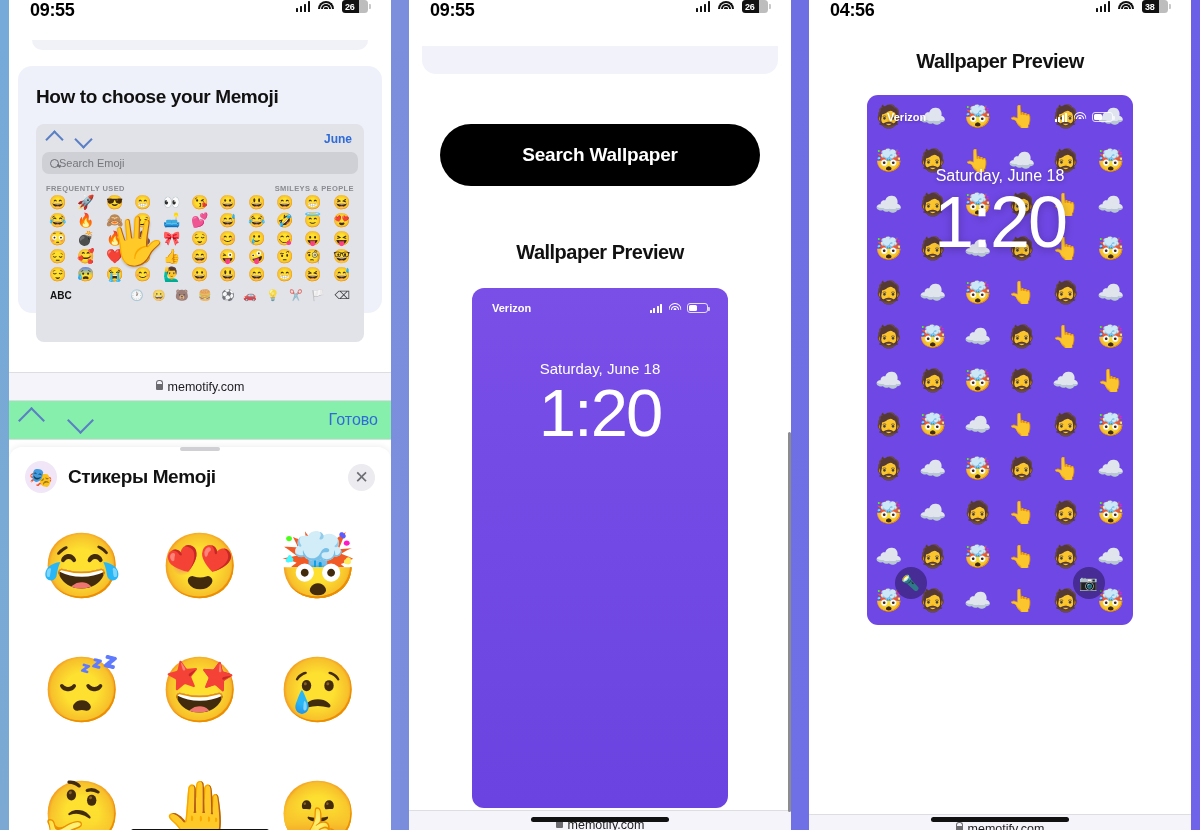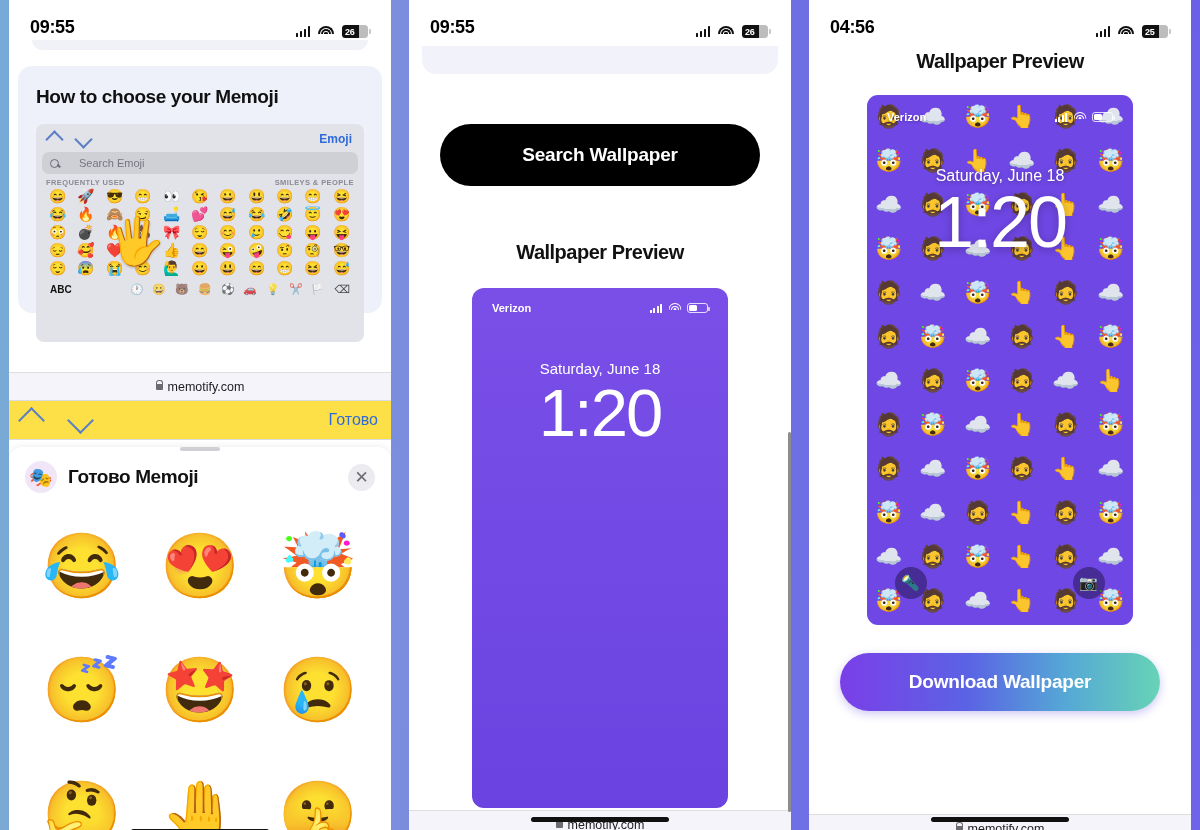--- a/index.html
+++ b/index.html
@@ -24,21 +24,21 @@
   .edge-l1 { left: 0;  background: linear-gradient(180deg,#76aad8,#7ba9d4); }
   .edge-r1 { right: 0; background: linear-gradient(180deg,#7b8fdd,#7c8ee0); }
   .edge-l2 { left: 0;  background: linear-gradient(180deg,#7b8ede,#7a8ddd); }
   .edge-r2 { right: 0; background: linear-gradient(180deg,#6f6fe4,#7070e6); }
   .edge-l3 { left: 0;  background: linear-gradient(180deg,#6f6fe4,#7070e6); }
   .edge-r3 { right: 0; background: linear-gradient(180deg,#6b5fe8,#6f63ea); }
 
   
   .statusbar {
     position: relative; height: 38px;
-    display: flex; align-items: flex-end;
+    display: flex; align-items: flex-start;
     justify-content: space-between;
     padding: 0 32px 0 30px;
     background: #fff; z-index: 30;
   }
   .sb-time { font-size: 18px; font-weight: 700; letter-spacing: -0.3px; color:#000; }
   .sb-right { display: flex; align-items: center; gap: 8px; }
   .sig { display:flex; align-items:flex-end; gap:1.5px; height:11px; }
   .sig i { width:2.5px; background:#111; display:block; border-radius:0.5px; }
   .sig i:nth-child(1){height:4px}
   .sig i:nth-child(2){height:6px}
@@ -73,21 +73,21 @@
   }
   .kb-bar { display:flex; align-items:center; justify-content:space-between;
     padding:2px 6px 6px; }
   .kb-chevs { display:flex; gap:16px; }
   .chev { width:13px; height:13px; border-left:2px solid #5a7fc4; border-bottom:2px solid #5a7fc4; }
   .chev.up { transform: rotate(135deg); }
   .chev.down { transform: rotate(-45deg); }
   .kb-done { color:#2f6bd8; font-size:12px; font-weight:600; }
   .kb-search {
     background:#cfd0d6; border-radius:7px; height:22px; display:flex; align-items:center;
-    gap:20px; padding:0 8px; margin-bottom:4px;
+    gap:0; padding:0 8px; margin-bottom:10px;
   }
   .mag { width:9px; height:9px; border:1.6px solid #6c6c74; border-radius:50%; position:relative; }
   .mag::after{content:"";position:absolute;width:4px;height:1.6px;background:#6c6c74;
     right:-3px;bottom:0;transform:rotate(45deg);}
   .kb-search-ph { font-size:11px; color:#76767e; }
   .kb-cats { display:flex; justify-content:space-between; padding:0 4px 1px; }
   .kb-cat { font-size:7.5px; color:#8a8a92; letter-spacing:0.4px; font-weight:600; }
   .emoji-grid { display:grid; grid-template-columns: repeat(11, 1fr); gap:1px 0; padding:0 2px; }
   .emoji-grid span { font-size:14px; line-height:17px; text-align:center; }
   .kb-bottom { display:flex; align-items:center; justify-content:space-between;
@@ -102,21 +102,21 @@
   .addrbar {
     height: 28px; background:#f4f4fa; border-top:1px solid #dededf;
     display:flex; align-items:center; justify-content:center; gap:5px;
   }
   .lock { width:7px; height:6px; background:#6c6c70; border-radius:1px; position:relative; }
   .lock::before{content:"";position:absolute;width:5px;height:5px;border:1.4px solid #6c6c70;
     border-bottom:none;border-radius:3px 3px 0 0;left:0px;top:-4px;}
   .addr-url { font-size:12.5px; color:#1d1d1f; font-weight:500; }
 
   
-  .acctoolbar { height: 40px; background:#fde047; border-top:1px solid #dcdce0;
+  .acctoolbar { height: 40px; background:#86efac; border-top:1px solid #dcdce0;
     border-bottom:1px solid #dcdce0;
     display:flex; align-items:center; justify-content:space-between; padding:0 22px; }
   .acc-chevs { display:flex; gap:30px; }
   .acc-chev { width:19px; height:19px; border-left:2.4px solid #5a7fc4; border-bottom:2.4px solid #5a7fc4; }
   .acc-chev.up { transform: rotate(135deg); }
   .acc-chev.down { transform: rotate(-45deg); }
   .acc-done { color:#2f6bd8; font-size:16px; font-weight:500; }
 
   
   .sheet { background:#fff; border-radius:13px 13px 0 0; height: 395px;
@@ -236,21 +236,21 @@
     <div class="p1-scroll">
       <div class="ghost-card"></div>
       <div class="howto-card">
         <div class="howto-title">How to choose your Memoji</div>
         <div class="kb">
           <div class="kb-bar">
             <div class="kb-chevs">
               <span class="chev up"></span>
               <span class="chev down"></span>
             </div>
-            <div class="kb-done">Emoji</div>
+            <div class="kb-done">June</div>
           </div>
           <div class="kb-search">
             <span class="mag"></span>
             <span class="kb-search-ph">Search Emoji</span>
           </div>
           <div class="kb-cats">
             <span class="kb-cat">FREQUENTLY USED</span>
             <span class="kb-cat">SMILEYS &amp; PEOPLE</span>
           </div>
           <div class="emoji-grid" id="emoji-grid">
@@ -340,21 +340,21 @@
         <span class="acc-chev up"></span>
         <span class="acc-chev down"></span>
       </div>
       <div class="acc-done">Готово</div>
     </div>
 
     <div class="sheet">
       <div class="grabber"></div>
       <div class="sheet-head">
         <div class="app-icon">🎭</div>
-        <div class="sheet-title">Готово Memoji</div>
+        <div class="sheet-title">Стикеры Memoji</div>
         <div class="close-btn">✕</div>
       </div>
       <div class="sticker-grid" id="sticker-grid">
           <span class="sticker">😂</span>
           <span class="sticker">😍</span>
           <span class="sticker">🤯</span>
           <span class="sticker">😴</span>
           <span class="sticker">🤩</span>
           <span class="sticker">😢</span>
           <span class="sticker">🤔</span>
@@ -441,21 +441,21 @@
             <i></i>
             <i></i>
           </div>
         <div class="wifi">
             <span></span>
             <span></span>
             <span></span>
           </div>
         <div class="batt">
           <div class="fill"></div>
-          <div class="num">25</div>
+          <div class="num">38</div>
         </div>
       </div>
     </div>
 
     <div class="p3-body">
       <div class="section-title" style="margin-top:12px">Wallpaper Preview</div>
 
       <div class="wp-preview">
         <div class="wp-tiles" id="wp-tiles">
             <span>🧔</span>
@@ -551,21 +551,20 @@
           </span>
         </div>
         <div class="wp-date">Saturday, June 18</div>
         <div class="wp-time">1:20</div>
         <div class="wp-actions">
           <span class="wp-act">🔦</span>
           <span class="wp-act">📷</span>
         </div>
       </div>
 
-      <div class="download-btn">Download Wallpaper</div>
     </div>
 
     <div class="addrbar">
       <span class="lock"></span>
       <span class="addr-url">memotify.com</span>
     </div>
     <div class="homebar"></div>
   </div>
 
 </div>

